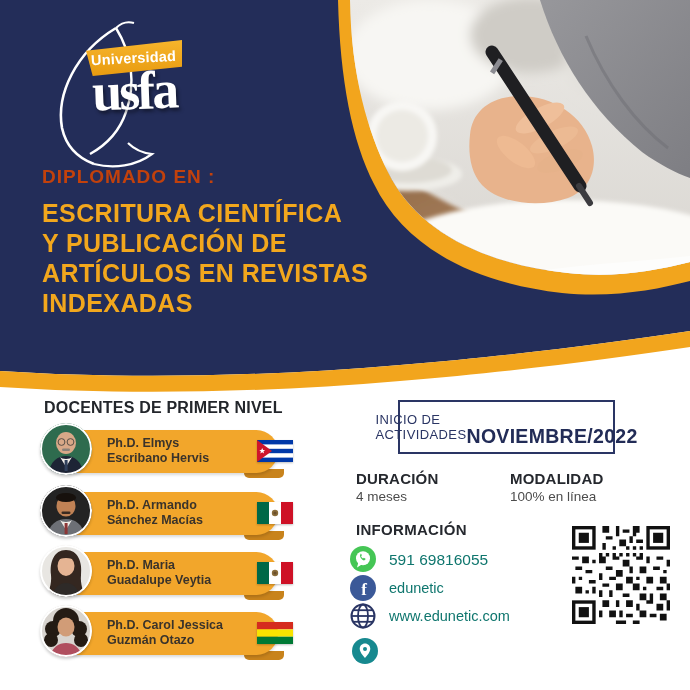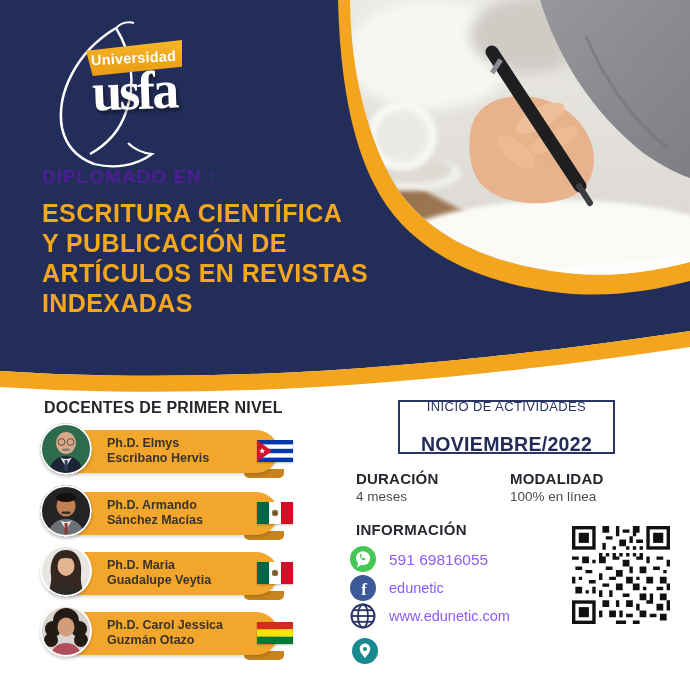--- a/index.html
+++ b/index.html
@@ -11,45 +11,45 @@
   
   .hero-art{position:absolute;top:0;left:0;}
 
   
   .logo-banner{position:absolute;left:86px;top:40px;width:96px;height:36px;background:linear-gradient(180deg,#f7b52c,#e89b10);
     clip-path:polygon(0 30%,100% 0,100% 74%,7% 100%);display:flex;align-items:center;justify-content:center;}
   .logo-banner span{color:#fff;font-weight:bold;font-size:14.5px;transform:rotate(-3deg);letter-spacing:.2px;}
   .logo-usfa{position:absolute;left:92px;top:60px;font-family:"Liberation Serif",serif;font-weight:bold;
     font-size:54px;color:#fff;letter-spacing:-3px;transform:rotate(-2deg);text-shadow:2px 3px 4px rgba(0,0,0,.45);}
 
-  .kicker{position:absolute;left:42px;top:166px;color:#4c1d95;font-weight:bold;font-size:19px;letter-spacing:1px;}
+  .kicker{position:absolute;left:42px;top:166px;color:#c2410c;font-weight:bold;font-size:19px;letter-spacing:1px;}
   .title{position:absolute;left:42px;top:198px;color:#f2a71d;font-weight:bold;font-size:25px;line-height:30px;letter-spacing:.4px;}
 
   
   .doc-heading{position:absolute;left:44px;top:399px;color:#23262b;font-weight:bold;font-size:16px;letter-spacing:.2px;}
   .doc-row{position:absolute;left:40px;width:300px;height:56px;}
   .pill{position:absolute;left:16px;top:7px;width:222px;height:43px;background:#f2a62b;border-radius:22px;
         box-shadow:0 2px 3px rgba(0,0,0,.15);}
   .fold{position:absolute;left:204px;top:46px;width:40px;height:9px;background:#c8831c;border-radius:0 0 5px 5px;}
   .avatar{position:absolute;left:0;top:0;width:52px;height:52px;border-radius:50%;box-shadow:0 2px 3px rgba(0,0,0,.2);}
   .doc-name{position:absolute;left:67px;top:13px;font-size:12.5px;line-height:14.5px;font-weight:bold;color:#3a332b;}
   .flag{position:absolute;left:217px;top:17px;width:36px;height:22px;box-shadow:0 1px 2px rgba(0,0,0,.25);}
 
   
   .inicio-box{position:absolute;left:398px;top:400px;width:217px;height:54px;border:2px solid #2a3564;background:#fff;
-    display:flex;flex-direction:column;align-items:center;justify-content:center;box-sizing:border-box;}
+    display:flex;flex-direction:row;align-items:center;justify-content:center;box-sizing:border-box;}
   .inicio-label{color:#2a3564;font-size:13px;letter-spacing:.4px;}
   .inicio-value{color:#222c57;font-size:19.5px;font-weight:bold;letter-spacing:.3px;margin-top:19px;}
 
   .detail-label{position:absolute;font-size:15px;font-weight:bold;color:#25282e;letter-spacing:.2px;}
   .detail-value{position:absolute;font-size:13.5px;color:#4c4c4c;}
 
   .info-heading{position:absolute;left:356px;top:521px;font-size:15px;font-weight:bold;color:#25282e;letter-spacing:.3px;}
   .contact-icon{position:absolute;width:26px;height:26px;}
-  .contact-text{position:absolute;font-size:14.5px;color:#8b5cf6;}
+  .contact-text{position:absolute;font-size:14.5px;color:#0f766e;}
   .address{position:absolute;left:389px;top:636px;font-size:13.5px;line-height:21px;color:#2a3564;font-weight:500;}
 
   .qr{position:absolute;left:570px;top:526px;}
 </style>
 </head>
 <body>
 
 <div class="poster">
 
   <svg class="hero-art" width="690" height="400" viewBox="0 0 690 400">

